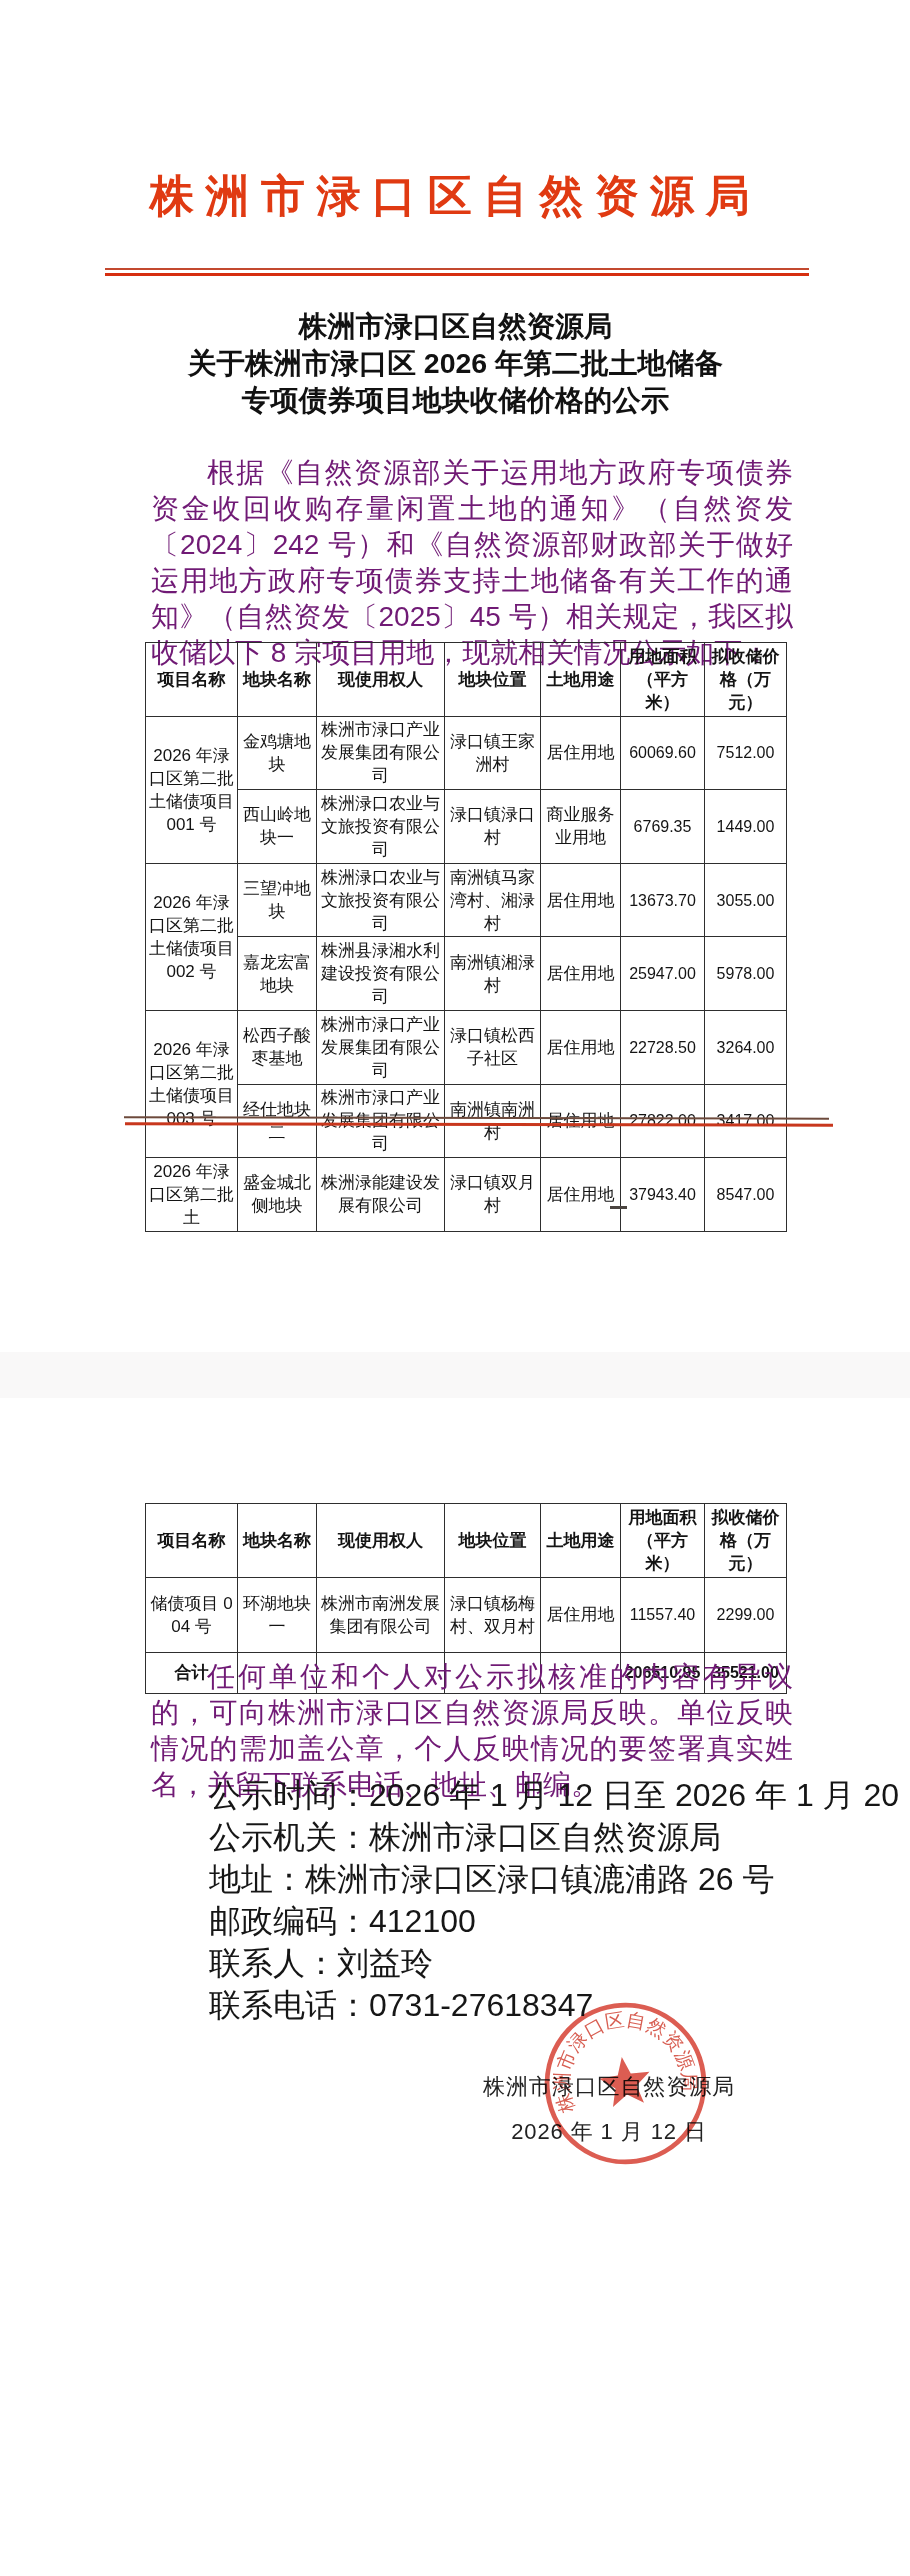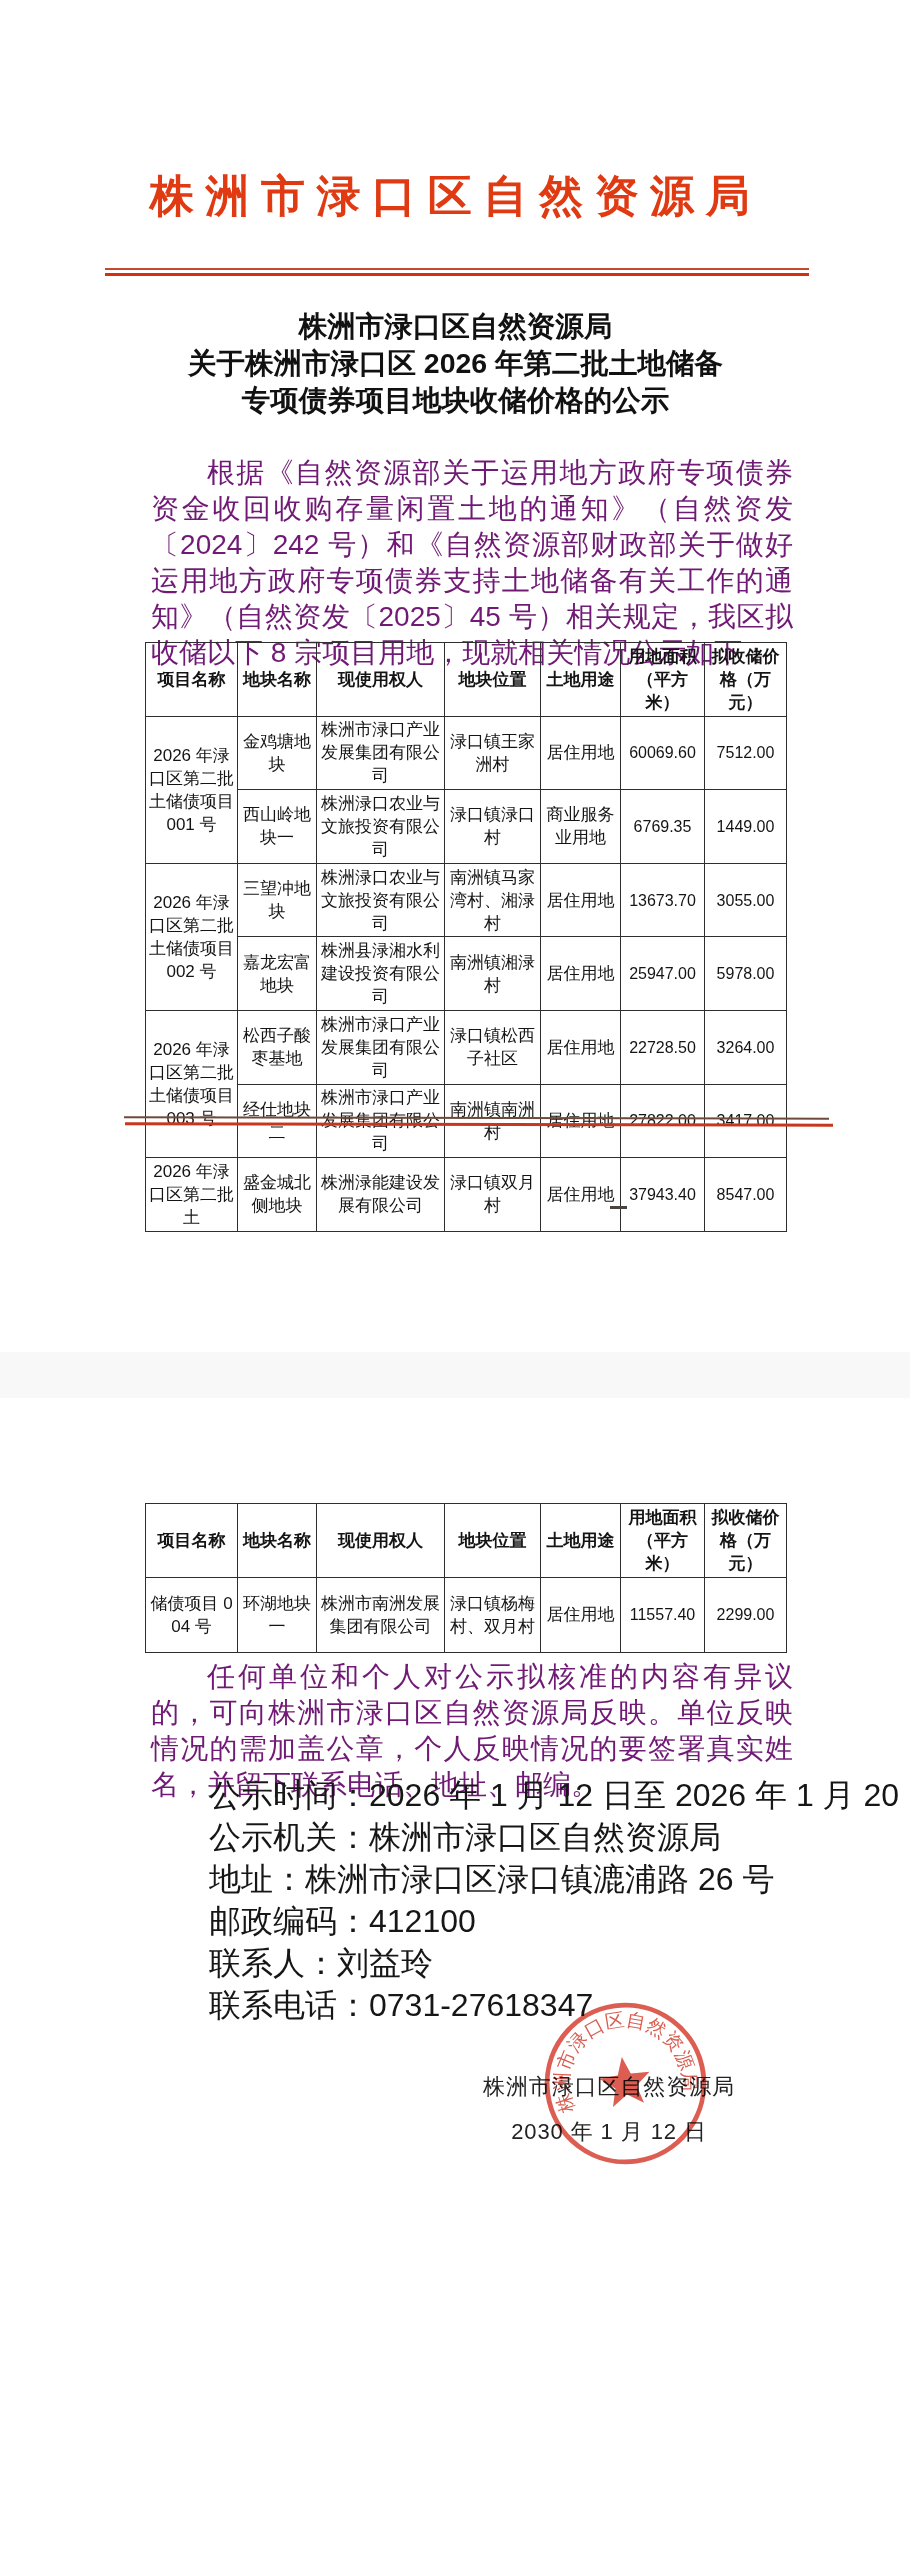--- a/index.html
+++ b/index.html
@@ -209,37 +209,46 @@
     <tbody>
       <tr>
         <td class="data-row-cell">储债项目 004 号</td>
         <td class="data-row-cell">环湖地块一</td>
         <td class="data-row-cell">株洲市南洲发展集团有限公司</td>
         <td class="data-row-cell">渌口镇杨梅村、双月村</td>
         <td class="data-row-cell">居住用地</td>
         <td class="data-row-cell num">11557.40</td>
         <td class="data-row-cell num">2299.00</td>
       </tr>
+      <tr class="total-row">
+        <td>合计</td>
+        <td></td>
+        <td></td>
+        <td></td>
+        <td></td>
+        <td class="num">206510.95</td>
+        <td class="num">35521.00</td>
+      </tr>
     </tbody>
   </table>
 
   <div class="para" style="top:1659px">任何单位和个人对公示拟核准的内容有异议的，可向株洲市渌口区自然资源局反映。单位反映情况的需加盖公章，个人反映情况的要签署真实姓名，并留下联系电话、地址、邮编。</div>
 
   <div class="footer-lines">
     <div class="fline">公示时间：2026 年 1 月 12 日至 2026 年 1 月 20 日</div>
     <div class="fline">公示机关：株洲市渌口区自然资源局</div>
     <div class="fline">地址：株洲市渌口区渌口镇漉浦路 26 号</div>
     <div class="fline">邮政编码：412100</div>
     <div class="fline">联系人：刘益玲</div>
     <div class="fline">联系电话：0731-27618347</div>
   </div>
 
   <div class="signature">
     <div class="org">株洲市渌口区自然资源局</div>
-    <div class="date">2030 年 1 月 12 日</div>
+    <div class="date">2026 年 1 月 12 日</div>
   </div>
 
   <svg class="seal" viewBox="0 0 192 192">
     <circle cx="96" cy="96" r="88" fill="none" stroke="#d4392c" stroke-width="5.5"></circle>
     <polygon fill="#d4392c" points="96,66 103.4,85.8 124.5,86.7 108,99.9 113.6,120.3 96,108.6 78.4,120.3 84,99.9 67.5,86.7 88.6,85.8"></polygon>
     <defs>
       <path id="sealArc" d="M 38,123 A 64,64 0 1 1 154,123" fill="none"></path>
     </defs>
     <text font-size="21.5" fill="#cf3a2b" letter-spacing="2">
       <textPath href="#sealArc" startOffset="6" textLength="242" lengthAdjust="spacing">株洲市渌口区自然资源局</textPath>

